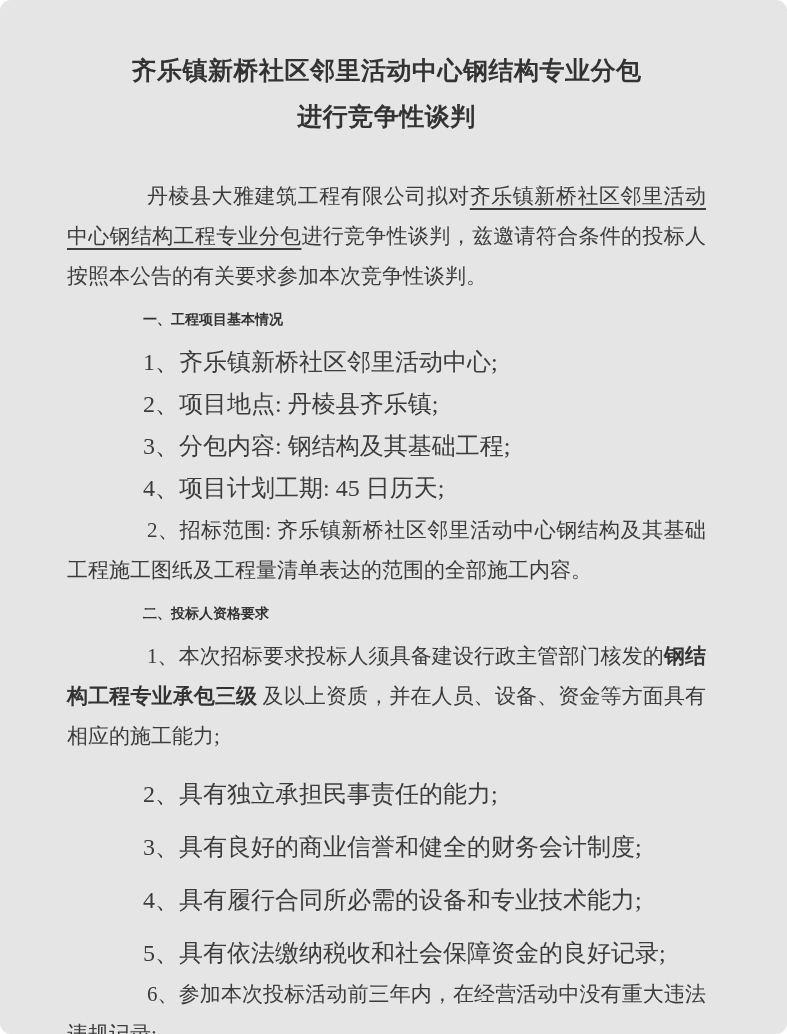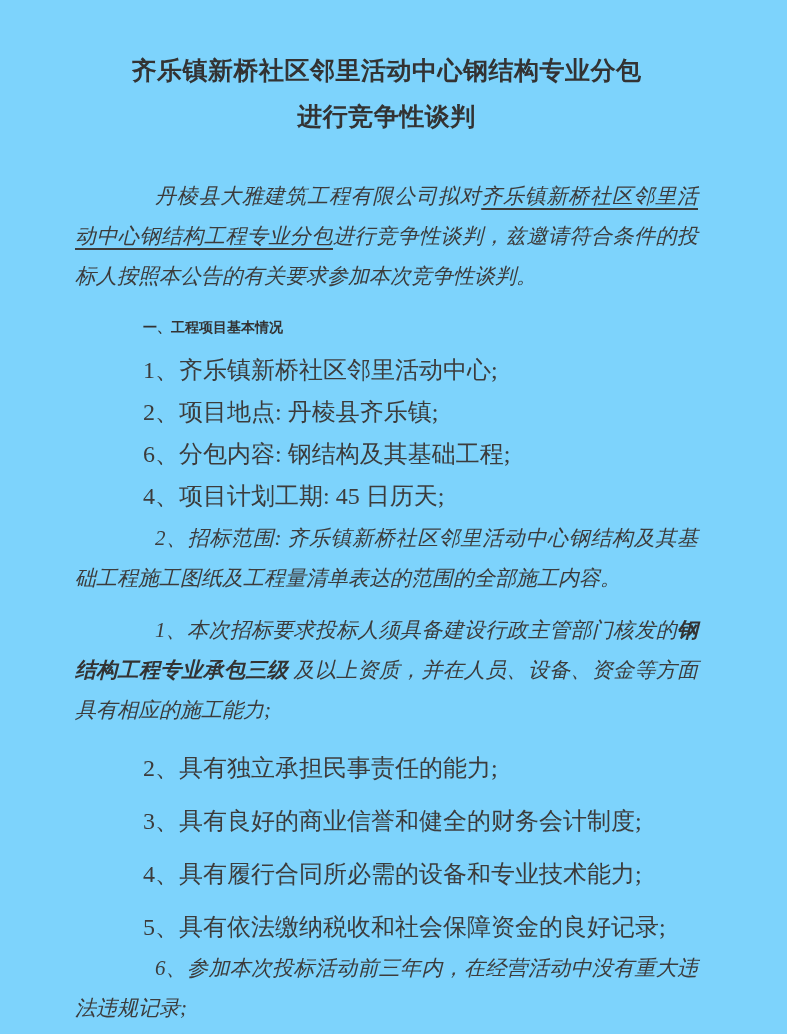--- a/index.html
+++ b/index.html
@@ -4,48 +4,48 @@
 <style>
   html, body {
     margin: 0;
     padding: 0;
     background: #ffffff;
   }
   .page {
     position: relative;
     width: 787px;
     height: 1034px;
-    background: #7dd3fc;
+    background: #e5e5e5;
     overflow: hidden;
     font-family: "Liberation Serif", "DejaVu Serif", serif;
     color: #3c3c3c;
     box-sizing: border-box;
     padding: 48px 77px 0 63px; 
+    border-radius: 11px;
   }
   .content {
     width: 647px;
   }
   .doc-title {
     margin: 0;
     font-size: 25px;
     font-weight: bold;
     line-height: 46px;
     letter-spacing: 0.5px;
     text-align: center;
     color: #333333;
   }
   .doc-title .tl { display: block; }
   .para {
-    margin: 12px;
+    margin: 4px;
     font-size: 21px;
     line-height: 40px;
     text-align: justify;
     text-justify: inter-ideograph;
     text-indent: 80px;
-    font-style: italic;
   }
   .intro   { margin-top: 36px; }
   .heading {
     margin: 0;
     margin-left: 80px;
     font-size: 14px;
     font-weight: bold;
     line-height: 40px;
     color: #333333;
   }
@@ -78,24 +78,25 @@
       <span class="tl">齐乐镇新桥社区邻里活动中心钢结构专业分包</span>
       <span class="tl">进行竞争性谈判</span>
     </h1>
 
     <p class="para intro"><span>丹棱县大雅建筑工程有限公司拟对</span><span class="u">齐乐镇新桥社区邻里活动中心钢结构工程专业分包</span><span>进行竞争性谈判，兹邀请符合条件的投标人按照本公告的有关要求参加本次竞争性谈判。</span></p>
 
     <div class="heading h1">一、工程项目基本情况</div>
 
     <div class="item">1、齐乐镇新桥社区邻里活动中心;</div>
     <div class="item">2、项目地点: 丹棱县齐乐镇;</div>
-    <div class="item">6、分包内容: 钢结构及其基础工程;</div>
+    <div class="item">3、分包内容: 钢结构及其基础工程;</div>
     <div class="item">4、项目计划工期: 45 日历天;</div>
     <p class="para item-wrap">2、招标范围: 齐乐镇新桥社区邻里活动中心钢结构及其基础工程施工图纸及工程量清单表达的范围的全部施工内容。</p>
 
+    <div class="heading h2">二、投标人资格要求</div>
 
     <p class="para s2p1"><span>1、本次招标要求投标人须具备建设行政主管部门核发的</span><span class="bold">钢结构工程专业承包三级</span><span> 及以上资质，并在人员、设备、资金等方面具有相应的施工能力;</span></p>
 
     <div class="item tight tight-first">2、具有独立承担民事责任的能力;</div>
     <div class="item tight">3、具有良好的商业信誉和健全的财务会计制度;</div>
     <div class="item tight">4、具有履行合同所必需的设备和专业技术能力;</div>
     <div class="item tight">5、具有依法缴纳税收和社会保障资金的良好记录;</div>
 
     <p class="para s2p6">6、参加本次投标活动前三年内，在经营活动中没有重大违法违规记录;</p>
 

